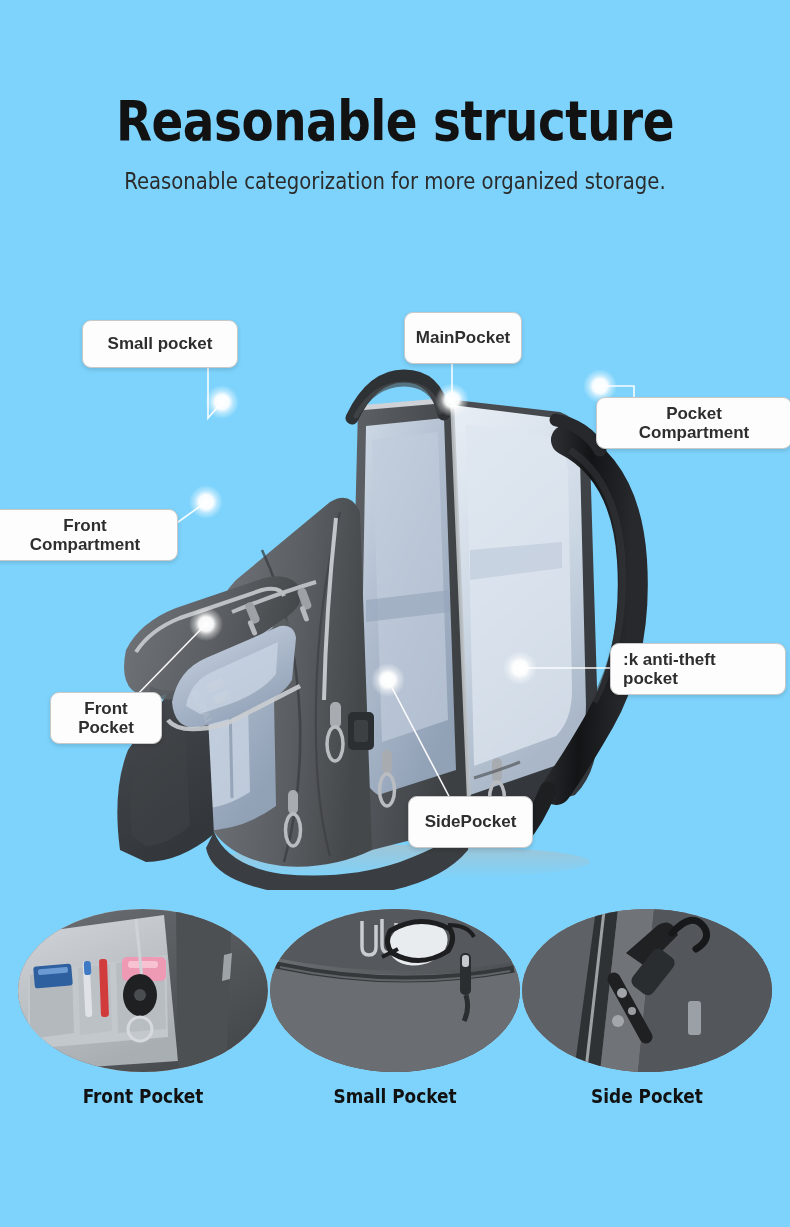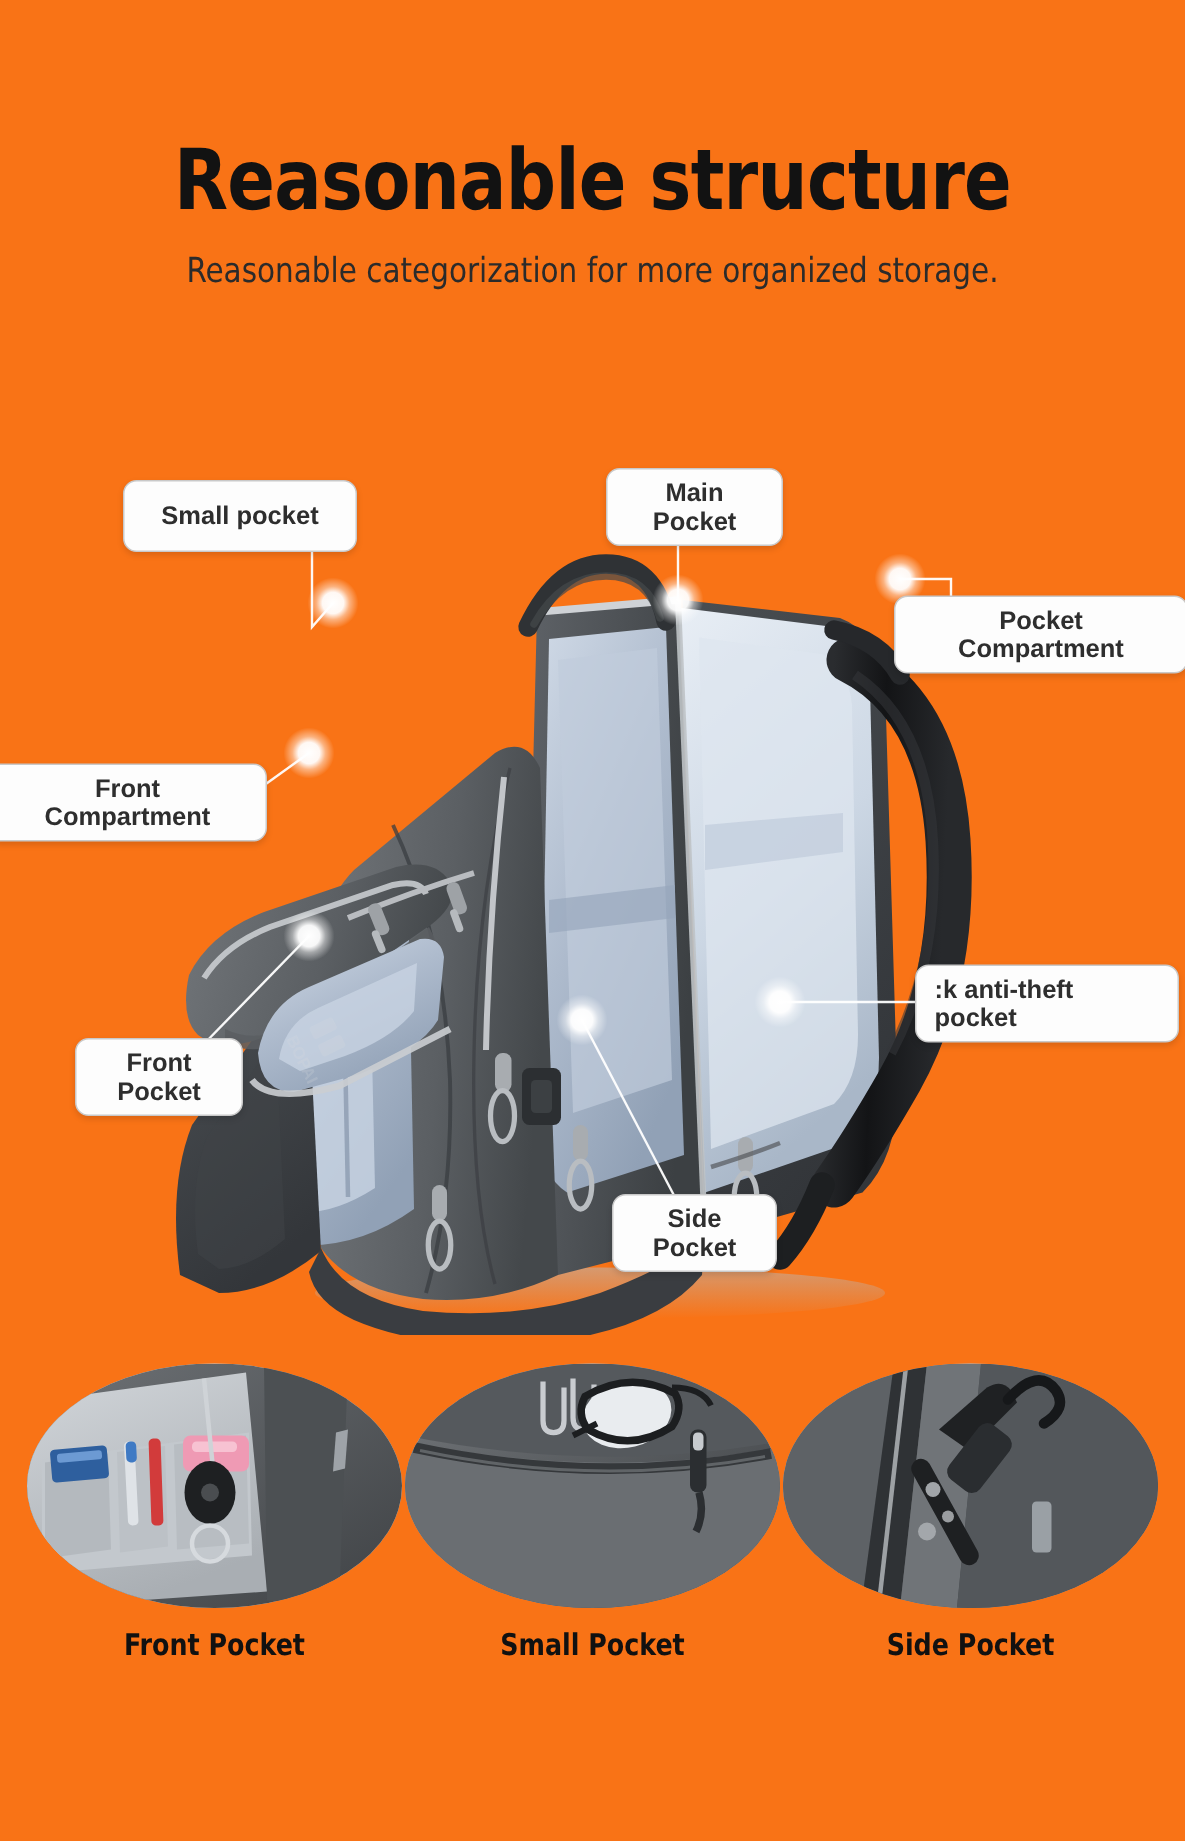--- a/index.html
+++ b/index.html
@@ -9,21 +9,21 @@
     height: 1227px;
     background: #f0f0f0;
     font-family: "Liberation Sans", sans-serif;
     overflow: hidden;
   }
 
   #page {
     position: relative;
     width: 790px;
     height: 1227px;
-    background: #f97316;
+    background: #7dd3fc;
     overflow: hidden;
   }
 
   
   .title {
     position: absolute;
     top: 92px; left: 0; width: 790px;
     text-align: center;
     font-family: "Liberation Sans Narrow", "DejaVu Sans Condensed", "Liberation Sans", sans-serif;
     font-size: 56px;
@@ -289,21 +289,21 @@
         <circle cx="206" cy="374" r="17" fill="url(#dotG)"></circle>
         <circle cx="520" cy="418" r="17" fill="url(#dotG)"></circle>
         <circle cx="388" cy="430" r="17" fill="url(#dotG)"></circle>
       </g>
     </svg>
 
     <div class="callout" style="left:82px;  top:70px;  width:156px; height:48px;">
       <span>Small pocket</span>
     </div>
 
-    <div class="callout" style="left:404px; top:62px;  width:118px; height:52px; flex-direction:column;">
+    <div class="callout" style="left:404px; top:62px;  width:118px; height:52px; flex-direction:row;">
       <span>Main</span>
       <span>Pocket</span>
     </div>
 
     <div class="callout" style="left:596px; top:147px; width:196px; height:52px; flex-direction:column;">
       <span>Pocket</span>
       <span>Compartment</span>
     </div>
 
     <div class="callout" style="left:-8px;  top:259px; width:186px; height:52px; flex-direction:column;">
@@ -314,21 +314,21 @@
     <div class="callout" style="left:50px;  top:442px; width:112px; height:52px; flex-direction:column;">
       <span>Front</span>
       <span>Pocket</span>
     </div>
 
     <div class="callout" style="left:610px; top:393px; width:176px; height:52px; flex-direction:column; align-items:flex-start;">
       <span>:k anti-theft</span>
       <span>pocket</span>
     </div>
 
-    <div class="callout" style="left:408px; top:546px; width:110px; height:52px; flex-direction:column;">
+    <div class="callout" style="left:408px; top:546px; width:125px; height:52px; flex-direction:row;">
       <span>Side</span>
       <span>Pocket</span>
     </div>
   </div>
 
   <div id="details">
 
     <div class="detail" style="left:18px;">
       <div class="oval">
         <svg viewBox="0 0 250 163" width="250" height="163">

